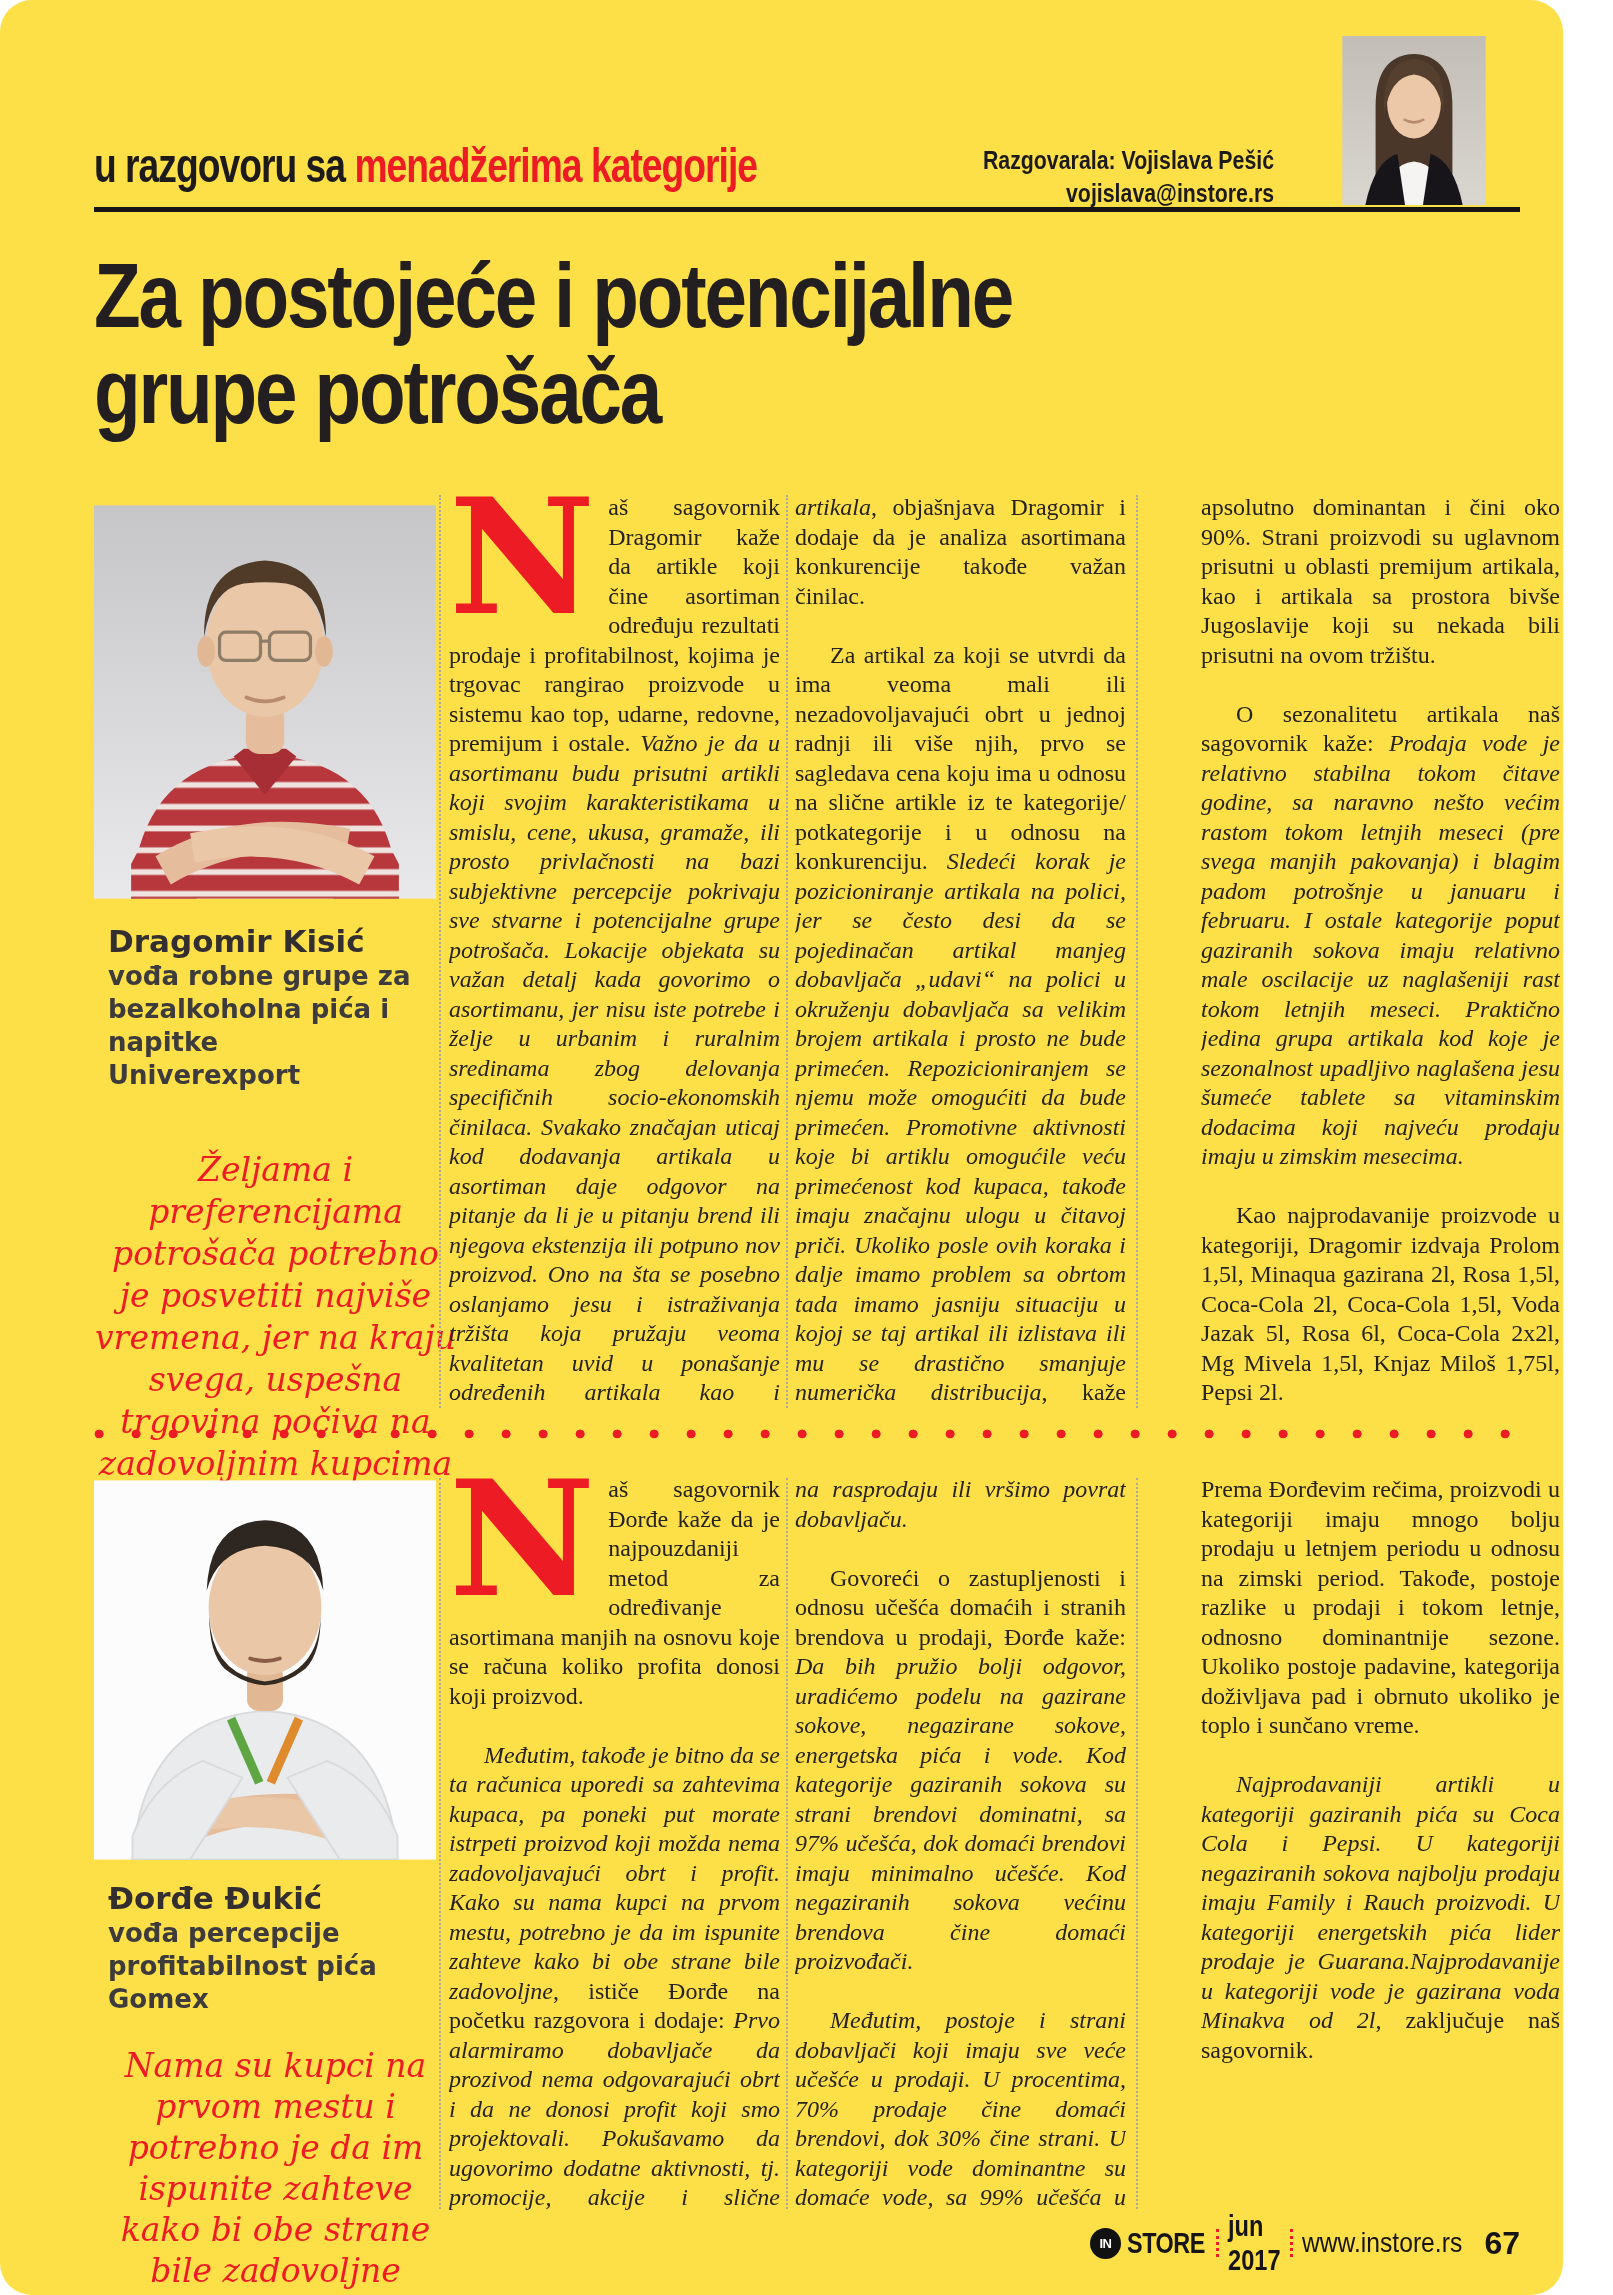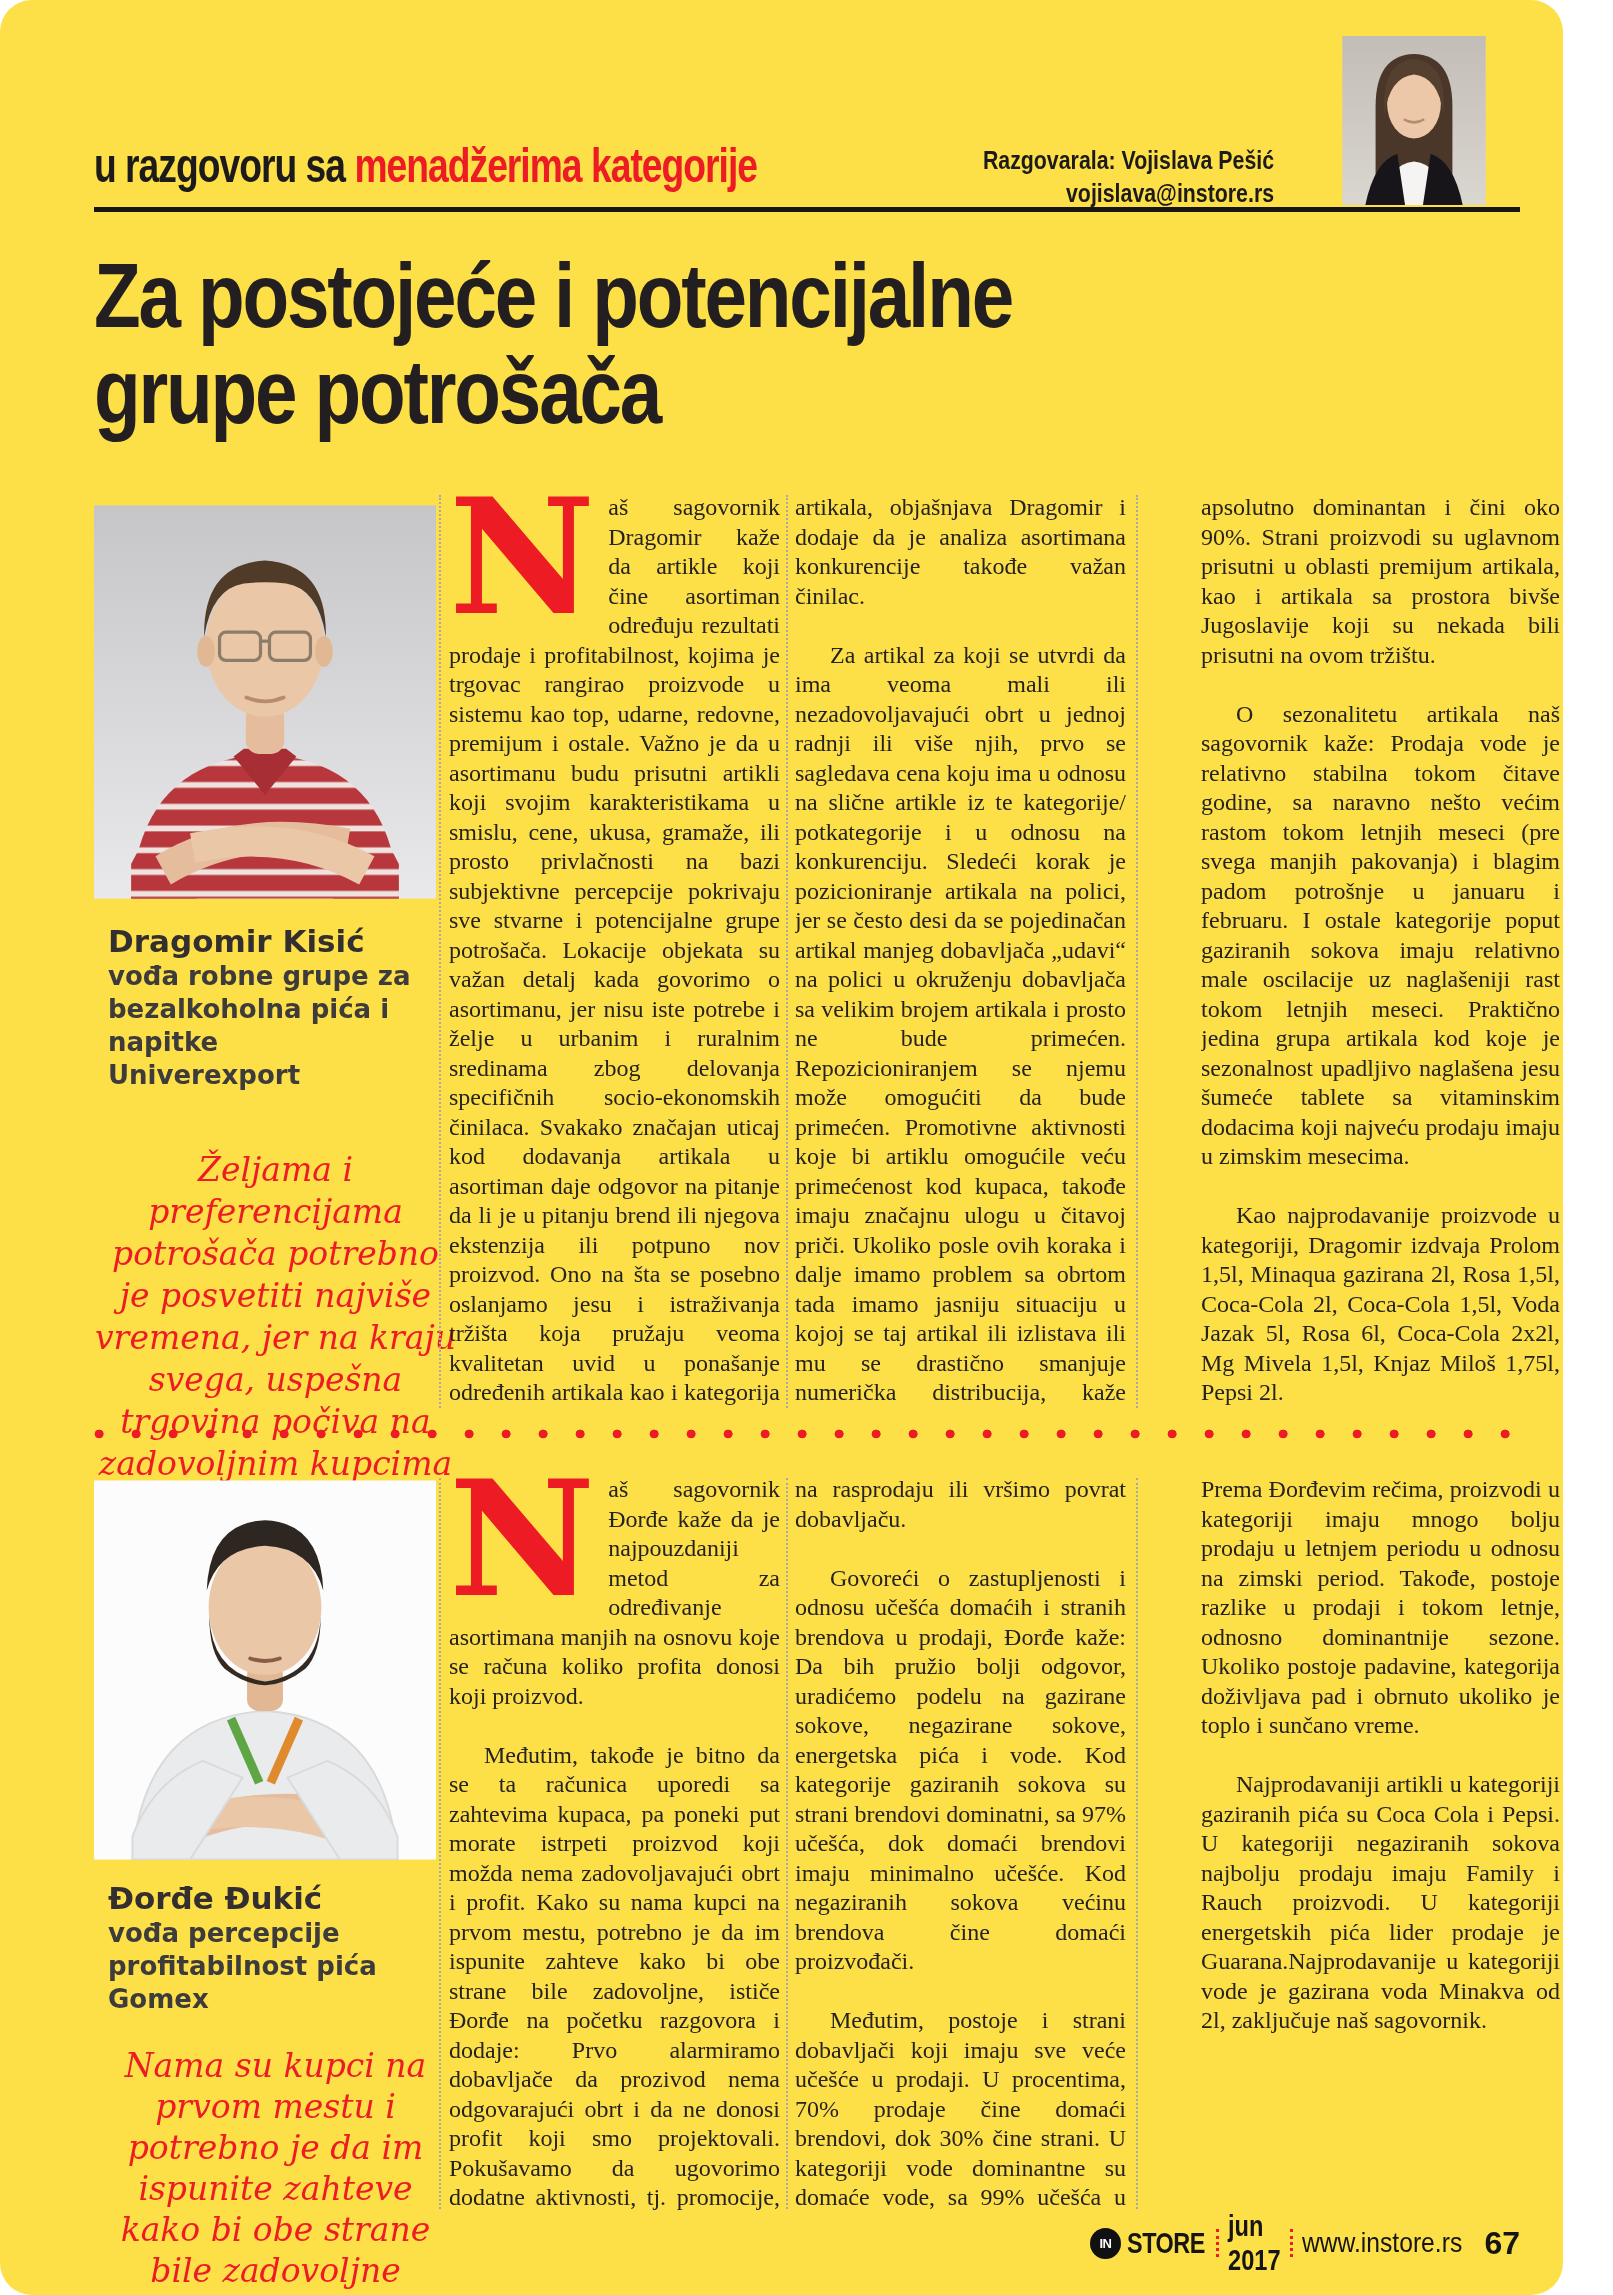--- a/index.html
+++ b/index.html
@@ -19,21 +19,21 @@
   .headline{position:absolute;left:94px;top:248px;font-family:"Liberation Sans",sans-serif;
             font-weight:800;font-size:91px;line-height:96px;letter-spacing:-2.6px;color:#231f20;
             transform:scaleX(0.84);transform-origin:0 0;white-space:nowrap;}
   
   .col{position:absolute;width:331px;font-size:24px;line-height:29.5px;overflow:hidden;text-align:justify;}
   .col.t{top:493px;height:921px;}
   .col.b{top:1475px;height:738px;}
   .c2{left:449px;} .c3{left:795px;} .c4{left:1201px;width:359px;}
   .col p{margin:0;}
   .col p + p{margin-top:29.5px;text-indent:35px;}
-  .ital{}
+  .ital{font-style:italic;}
   .dropcap{float:left;color:#ed1c24;font-family:"DejaVu Serif",serif;font-weight:700;
            font-size:160px;line-height:119px;padding:5.1px 13px 0 0;}
   
   .vsep{position:absolute;width:0;border-left:2.6px dotted #a8a8a8;}
   .vsep.t{top:495px;height:913px;}
   .vsep.b{top:1478px;height:731px;}
   .s1{left:439px;} .s2{left:786px;} .s3{left:1136px;}
   .hdots{position:absolute;left:94px;top:1429px;width:1426px;height:10.3px;
          background-image:radial-gradient(circle at 5.1px 5.1px,#ed1c24 4.2px,rgba(0,0,0,0) 4.8px);
          background-size:37px 10.3px;background-repeat:repeat-x;}

